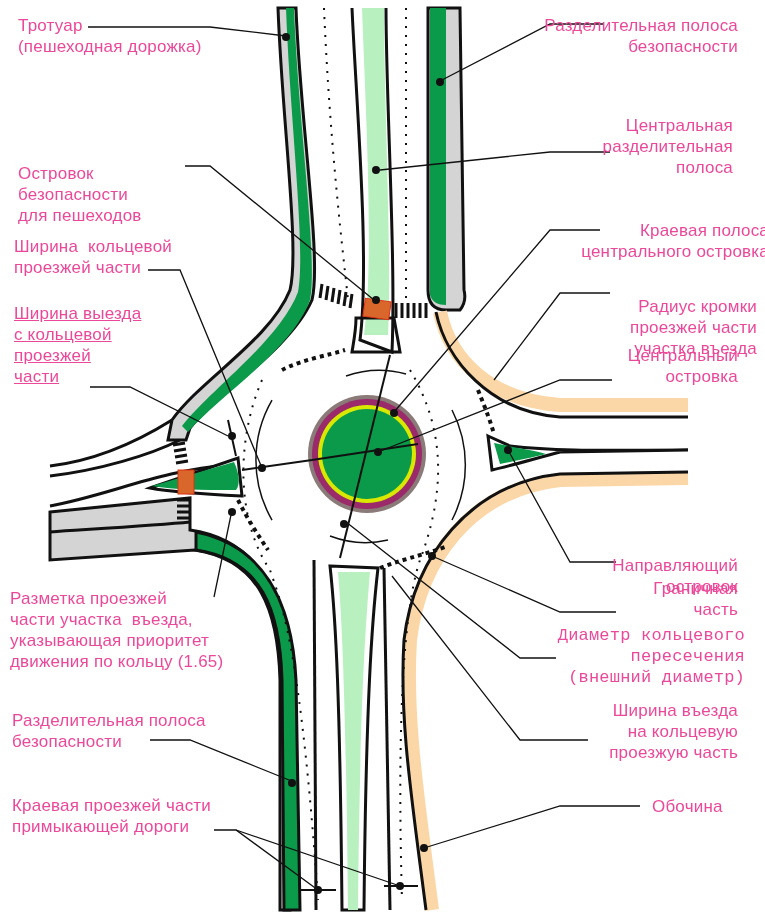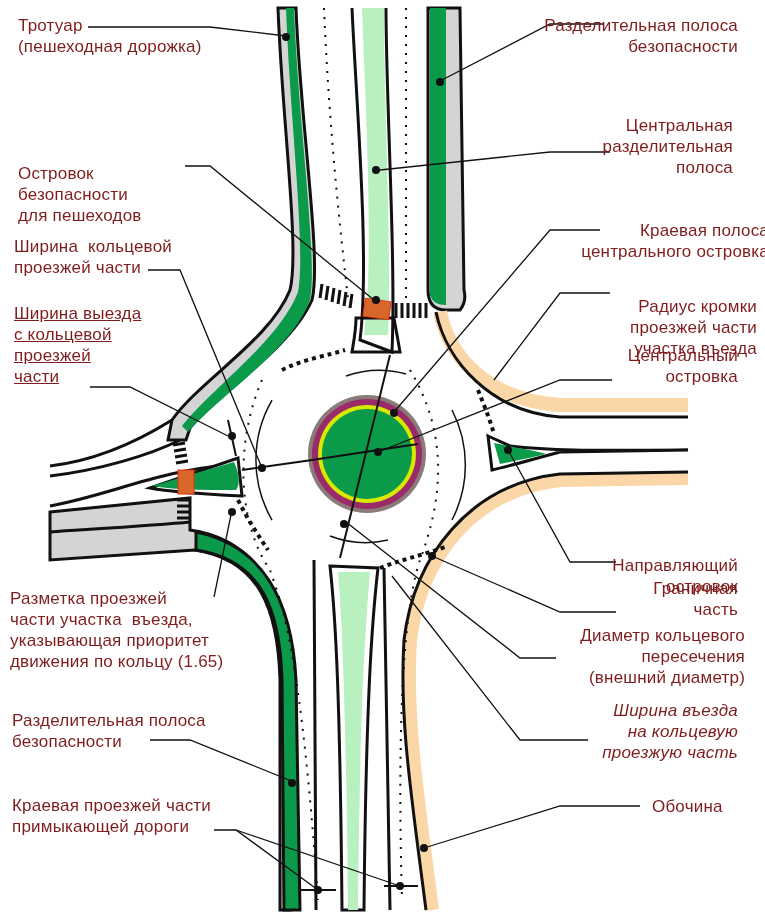--- a/index.html
+++ b/index.html
@@ -1,19 +1,19 @@
 <!DOCTYPE html>
 <html><head>
 <meta charset="utf-8">
 <style>
   html, body { margin: 0; padding: 0; background: #ffffff; }
   body { width: 765px; height: 912px; position: relative; overflow: hidden;
          font-family: "Liberation Sans", sans-serif; }
   #diagram { position: absolute; left: 0; top: 0; }
-  .lbl { position: absolute; font-size: 17px; line-height: 21px; color: #7f1d1d;
+  .lbl { position: absolute; font-size: 17px; line-height: 21px; color: #ec4899;
          white-space: pre; font-family: "Liberation Sans", sans-serif; letter-spacing: 0.2px; }
   .r { text-align: right; }
 </style>
 </head>
 <body>
 
 <svg id="diagram" width="765" height="912" viewBox="0 0 765 912">
 
   <g>
     <path d="M278,8 C282,120 300,250 290,290 C270,340 200,380 172,420 L168,440 L186,440 L190,428 C215,395 290,350 312,300 C322,260 300,120 296,8 Z" fill="#d4d4d4" stroke="#111" stroke-width="3"></path>
@@ -190,23 +190,23 @@
 <div class="lbl r" style="right:27px;top:345px;">Центральный
 островка</div>
 <div class="lbl r" style="right:27px;top:527px;margin-top:28px;">Направляющий
 островок</div>
 <div class="lbl" style="left:10px;top:588px;">Разметка проезжей
 части участка  въезда,
 указывающая приоритет
 движения по кольцу (1.65)</div>
 <div class="lbl r" style="right:27px;top:578px;">Граничная
 часть</div>
-<div class="lbl r" style="right:20px;top:625px;">Диаметр кольцевого
+<div class="lbl r" style="right:20px;top:625px;font-family:Liberation Mono, monospace;">Диаметр кольцевого
 пересечения
 (внешний диаметр)</div>
-<div class="lbl r" style="right:27px;top:700px;font-style:italic;">Ширина въезда
+<div class="lbl r" style="right:27px;top:700px;">Ширина въезда
 на кольцевую
 проезжую часть</div>
 <div class="lbl" style="left:12px;top:710px;">Разделительная полоса
 безопасности</div>
 <div class="lbl" style="left:12px;top:795px;">Краевая проезжей части
 примыкающей дороги</div>
 <div class="lbl" style="left:652px;top:796px;text-align:center;">Обочина</div>
 
 </body></html>

